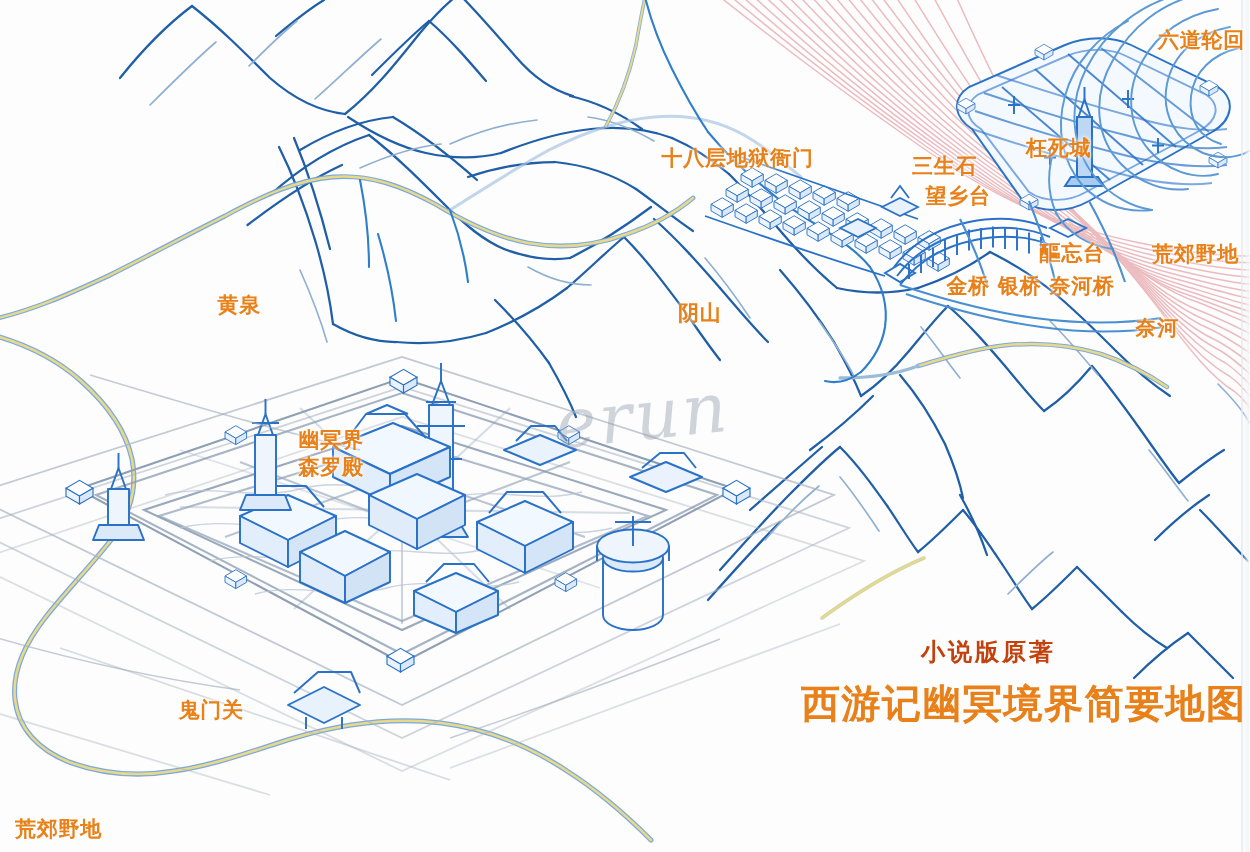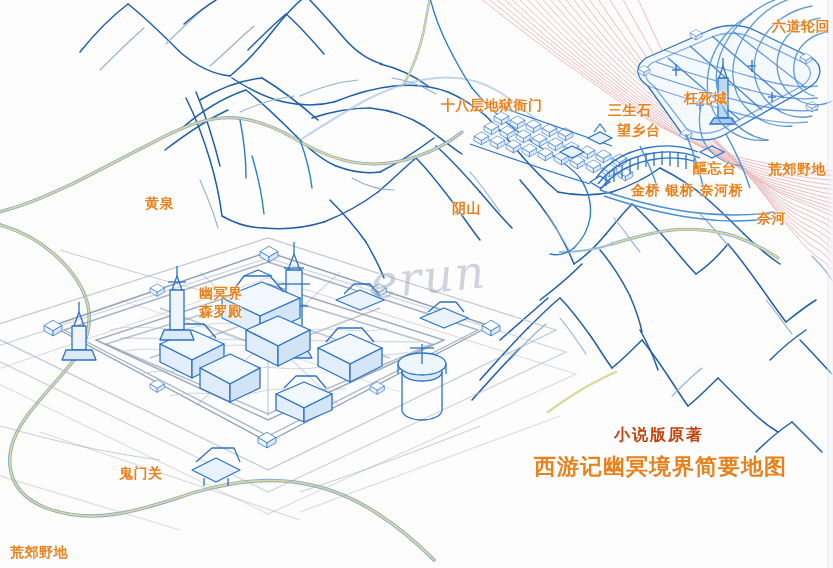--- a/index.html
+++ b/index.html
@@ -25,21 +25,21 @@
     position:absolute;
     color:#c2410c;
     font-size:16px;
     font-weight:bold;
     letter-spacing:2px;
     white-space:nowrap;
   }
   .title-main{
     position:absolute;
     color:#e8811a;
-    font-size:22px;
+    font-size:26px;
     font-weight:bold;
     letter-spacing:1px;
     white-space:nowrap;
   }
   .watermark{
     position:absolute;
     color:rgba(150,160,175,.45);
     font-family:"DejaVu Serif","Liberation Serif",serif;
     font-style:italic;
     font-size:46px;

